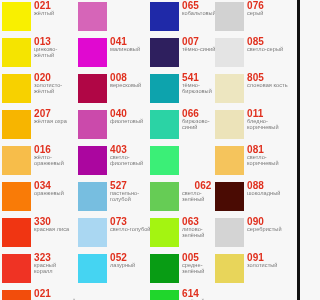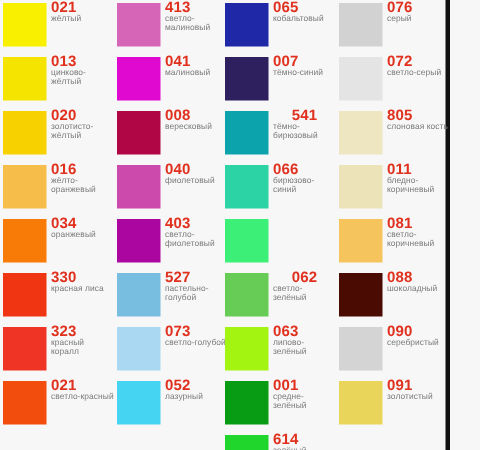--- a/index.html
+++ b/index.html
@@ -16,21 +16,21 @@
     border-right:3px solid #111;
   }
   .col{
     position:absolute;
     top:2px;
     width:72px;
   }
   .col1{left:2px;}
   .col2{left:78px;}
   .col3{left:150px;}
-  .col4{left:226px;}
+  .col4{left:215px;}
 
   .cell{
     position:relative;
     height:36px;
     box-sizing:border-box;
   }
   .sw{
     position:absolute;left:0;top:0;
     width:29px;height:29px;
     box-sizing:border-box;
@@ -77,20 +77,27 @@
         </div>
       </div>
       <div class="cell">
         <div class="sw" style="background: rgb(247, 209, 0);"></div>
         <div class="meta">
           <span class="code" style="color: rgb(224, 48, 30);">020</span>
           <span class="nm" style="color: rgb(123, 123, 123);">золотисто-жёлтый</span>
         </div>
       </div>
       <div class="cell">
+        <div class="sw" style="background: rgb(247, 181, 0);"></div>
+        <div class="meta">
+          <span class="code" style="color: rgb(224, 48, 30);">207</span>
+          <span class="nm" style="color: rgb(123, 123, 123);">жёлтая охра</span>
+        </div>
+      </div>
+      <div class="cell">
         <div class="sw" style="background: rgb(247, 189, 74);"></div>
         <div class="meta">
           <span class="code" style="color: rgb(224, 48, 30);">016</span>
           <span class="nm" style="color: rgb(123, 123, 123);">жёлто-оранжевый</span>
         </div>
       </div>
       <div class="cell">
         <div class="sw" style="background: rgb(249, 123, 7);"></div>
         <div class="meta">
           <span class="code" style="color: rgb(224, 48, 30);">034</span>
@@ -115,24 +122,20 @@
         <div class="sw" style="background: rgb(242, 77, 12);"></div>
         <div class="meta">
           <span class="code" style="color: rgb(224, 48, 30);">021</span>
           <span class="nm" style="color: rgb(123, 123, 123);">светло-красный</span>
         </div>
       </div>
     </div>
   <div class="col col2">
       <div class="cell">
         <div class="sw" style="background: rgb(214, 101, 184);"></div>
-        <div class="meta">
-          <span class="code" style="color: rgb(224, 48, 30);">413</span>
-          <span class="nm" style="color: rgb(123, 123, 123);">светло-малиновый</span>
-        </div>
       </div>
       <div class="cell">
         <div class="sw" style="background: rgb(224, 9, 208);"></div>
         <div class="meta">
           <span class="code" style="color: rgb(224, 48, 30);">041</span>
           <span class="nm" style="color: rgb(123, 123, 123);">малиновый</span>
         </div>
       </div>
       <div class="cell">
         <div class="sw" style="background: rgb(176, 6, 69);"></div>
@@ -188,21 +191,21 @@
       <div class="cell">
         <div class="sw" style="background: rgb(46, 31, 94);"></div>
         <div class="meta">
           <span class="code" style="color: rgb(224, 48, 30);">007</span>
           <span class="nm" style="color: rgb(123, 123, 123);">тёмно-синий</span>
         </div>
       </div>
       <div class="cell">
         <div class="sw" style="background: rgb(13, 163, 173);"></div>
         <div class="meta">
-          <span class="code" style="color: rgb(224, 48, 30); text-align: center;">541</span>
+          <span class="code" style="color: rgb(224, 48, 30);">541</span>
           <span class="nm" style="color: rgb(123, 123, 123);">тёмно-бирюзовый</span>
         </div>
       </div>
       <div class="cell">
         <div class="sw" style="background: rgb(43, 211, 165);"></div>
         <div class="meta">
           <span class="code" style="color: rgb(224, 48, 30);">066</span>
           <span class="nm" style="color: rgb(123, 123, 123);">бирюзово-синий</span>
         </div>
       </div>
@@ -219,21 +222,21 @@
       <div class="cell">
         <div class="sw" style="background: rgb(164, 244, 17);"></div>
         <div class="meta">
           <span class="code" style="color: rgb(224, 48, 30);">063</span>
           <span class="nm" style="color: rgb(123, 123, 123);">липово-зелёный</span>
         </div>
       </div>
       <div class="cell">
         <div class="sw" style="background: rgb(8, 156, 20);"></div>
         <div class="meta">
-          <span class="code" style="color: rgb(224, 48, 30);">001</span>
+          <span class="code" style="color: rgb(224, 48, 30);">005</span>
           <span class="nm" style="color: rgb(123, 123, 123);">средне-зелёный</span>
         </div>
       </div>
       <div class="cell">
         <div class="sw" style="background: rgb(32, 214, 44);"></div>
         <div class="meta">
           <span class="code" style="color: rgb(224, 48, 30);">614</span>
           <span class="nm" style="color: rgb(123, 123, 123);">зелёный камыш</span>
         </div>
       </div>
@@ -242,21 +245,21 @@
       <div class="cell">
         <div class="sw" style="background: rgb(210, 210, 210);"></div>
         <div class="meta">
           <span class="code" style="color: rgb(224, 48, 30);">076</span>
           <span class="nm" style="color: rgb(123, 123, 123);">серый</span>
         </div>
       </div>
       <div class="cell">
         <div class="sw" style="background: rgb(228, 228, 228);"></div>
         <div class="meta">
-          <span class="code" style="color: rgb(224, 48, 30);">072</span>
+          <span class="code" style="color: rgb(224, 48, 30);">085</span>
           <span class="nm" style="color: rgb(123, 123, 123);">светло-серый</span>
         </div>
       </div>
       <div class="cell">
         <div class="sw" style="background: rgb(237, 230, 192);"></div>
         <div class="meta">
           <span class="code" style="color: rgb(224, 48, 30);">805</span>
           <span class="nm" style="color: rgb(123, 123, 123);">слоновая кость</span>
         </div>
       </div>

